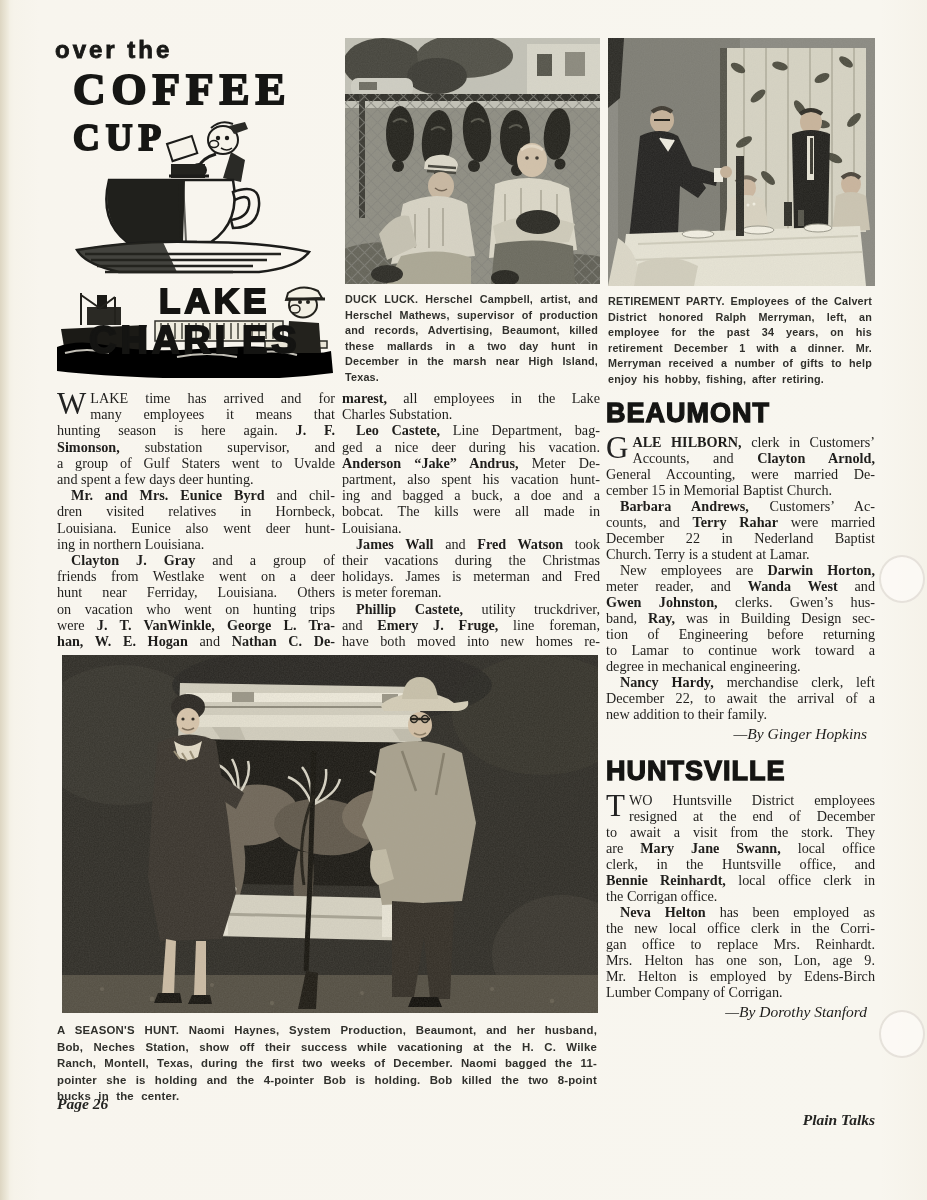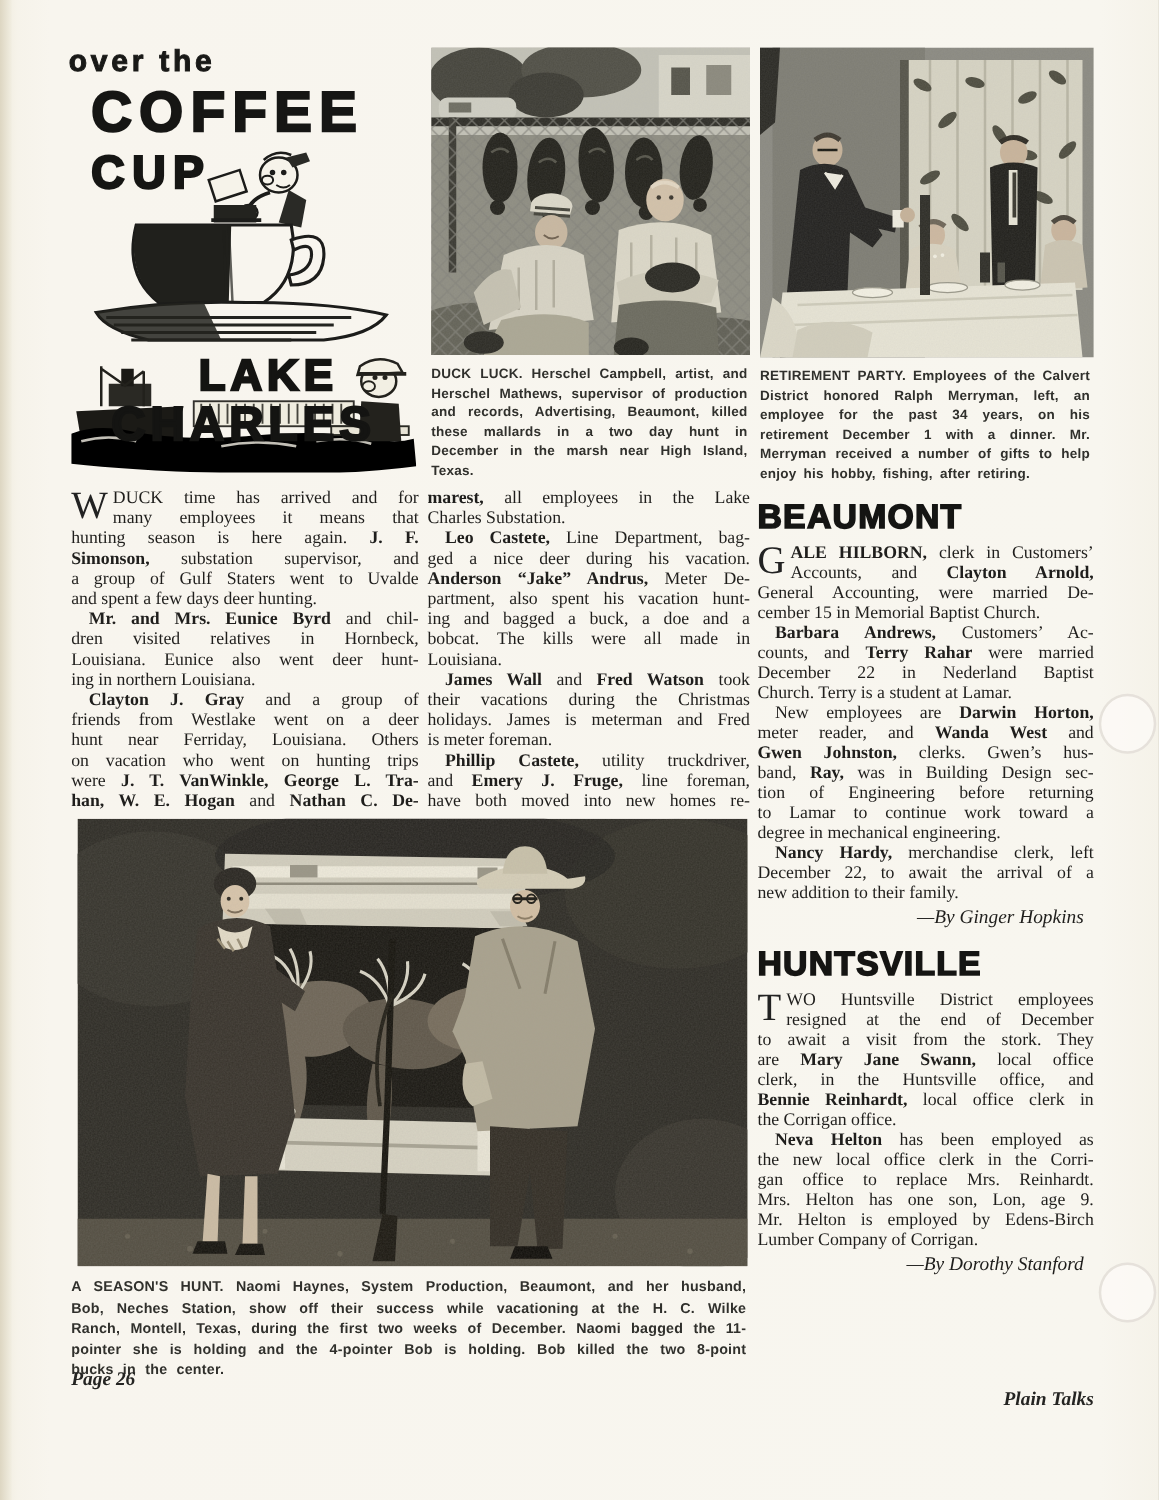--- a/index.html
+++ b/index.html
@@ -11,21 +11,21 @@
   }
   .edge{position:absolute;left:0;top:0;width:10px;height:1200px;
     background:linear-gradient(90deg,#ddd6c2,#efebdd 80%,transparent);}
   .hole{position:absolute;right:2px;width:42px;height:44px;border-radius:50%;
     border:2px solid rgba(125,118,100,0.18);background:rgba(252,250,245,0.9);}
   
   .masthead{position:absolute;left:55px;top:36px;width:280px;height:348px;}
   .overline{position:absolute;left:0;top:0;width:250px;text-align:left;
     font-family:"Liberation Sans",sans-serif;font-weight:bold;font-size:24px;
     letter-spacing:3px;color:#191917;-webkit-text-stroke:0.8px #191917;}
-  .bigword{position:absolute;font-family:Liberation Sans, sans-serif;font-weight:bold;
+  .bigword{position:absolute;font-family:Liberation Serif, serif;font-weight:bold;
     color:#161614;-webkit-text-stroke:2px #161614;letter-spacing:6px;line-height:1;}
   .coffee{left:18px;top:31px;font-size:45px;}
   .cupw{left:18px;top:83px;font-size:37px;}
   .cup-art{position:absolute;left:16px;top:78px;}
   .lake-logo{position:absolute;left:2px;top:243px;width:276px;height:99px;}
   .lakeword{position:absolute;font-family:"Liberation Sans",sans-serif;font-weight:bold;
     color:#141412;-webkit-text-stroke:2px #141412;letter-spacing:4px;line-height:1;}
   .lake{left:102px;top:4px;font-size:35px;}
   .charles{left:32px;top:42px;font-size:38px;}
   
@@ -278,21 +278,21 @@
       <path d="M10 200 q24 16 20 48 l-30 0 z" fill="#dcd8c8"></path>
       <path d="M30 226 q30 -14 60 2 l-4 20 -60 0 z" fill="#d2cebd"></path>
     </g>
     <rect x="128" y="118" width="8" height="80" fill="#2e2d27"></rect>
     <rect width="267" height="248" filter="url(#gr2)" opacity="0.35"></rect>
   </svg>
   <div class="caption" style="left:608px;top:294px;width:264px;">RETIREMENT PARTY. Employees of the Calvert District honored Ralph Merryman, left, an employee for the past 34 years, on his retirement December 1 with a dinner. Mr. Merryman received a number of gifts to help enjoy his hobby, fishing, after retiring.</div>
 
   <div class="col" style="left:57px;top:390px;width:278px;">
       <span class="dropcap">W</span>
-      <div class="tline">DUCK time has arrived and for</div>
+      <div class="tline">LAKE time has arrived and for</div>
       <div class="tline">many employees it means that</div>
       <div class="tline">hunting season is here again. <b>J. F.</b></div>
       <div class="tline"><b>Simonson,</b> substation supervisor, and</div>
       <div class="tline">a group of Gulf Staters went to Uvalde</div>
       <div class="tline tlast">and spent a few days deer hunting.</div>
       <div class="tline ind"><b>Mr. and Mrs. Eunice Byrd</b> and chil-</div>
       <div class="tline">dren visited relatives in Hornbeck,</div>
       <div class="tline">Louisiana. Eunice also went deer hunt-</div>
       <div class="tline tlast">ing in northern Louisiana.</div>
       <div class="tline ind"><b>Clayton J. Gray</b> and a group of</div>

